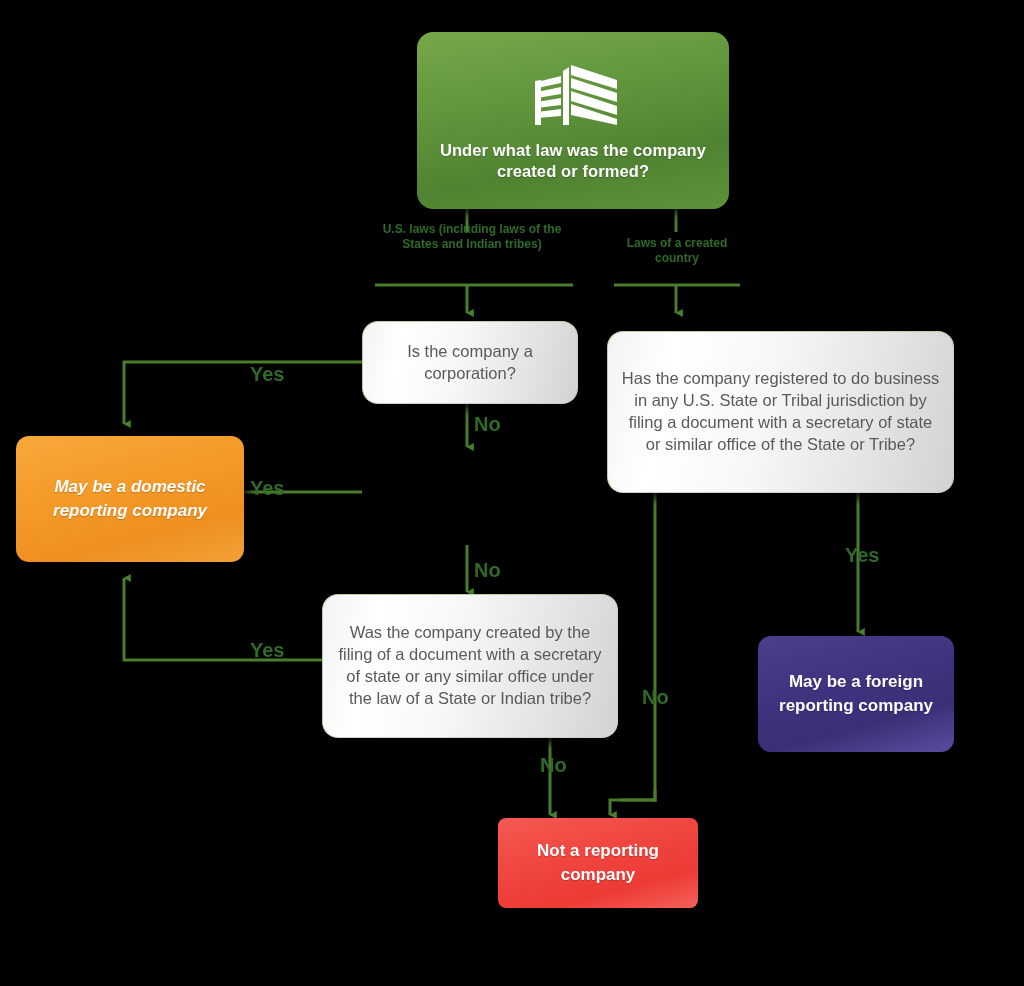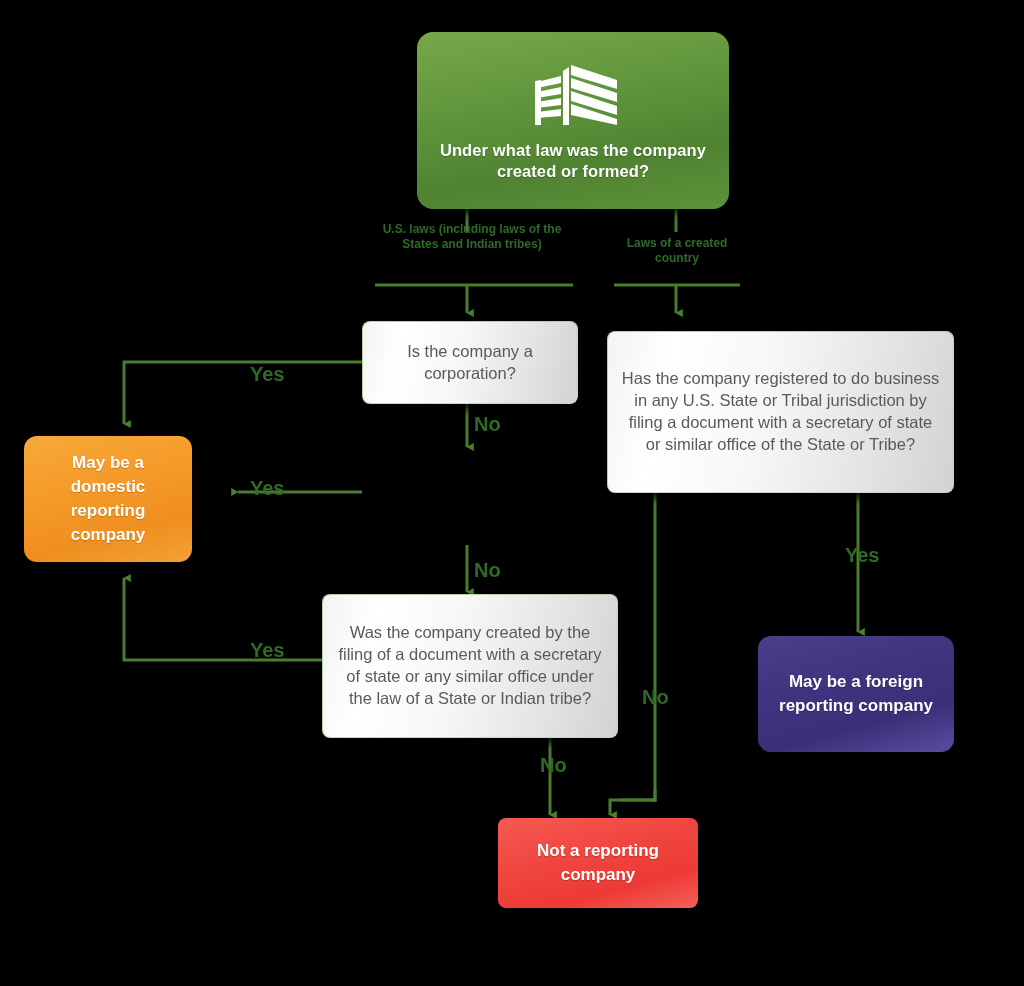--- a/index.html
+++ b/index.html
@@ -45,21 +45,21 @@
     font-weight: bold;
     font-size: 16.5px;
     line-height: 1.25;
     letter-spacing: 0.1px;
     text-shadow: 0 1px 1px rgba(0,0,0,0.25);
   }
   .building-icon { margin: 8px 0 10px 0; }
 
   
   .node-decision {
-    border-radius: 8px;
+    border-radius: 16px;
     background: linear-gradient(103deg,#f3f3f3 0%,#ffffff 18%,#f7f7f7 45%,#e2e2e2 78%,#d2d2d2 100%);
     border: 1px solid #cfcfcf;
     border-top: 1.5px solid #b9cf9f;
     border-left: 1.5px solid #b9cf9f;
     box-shadow: 5px 6px 7px rgba(0,0,0,0.8);
     color: #58585a;
     padding: 10px 12px;
   }
   .node-decision .qtext {
     font-size: 16.5px;
@@ -184,21 +184,21 @@
 
   <div class="node node-decision" style="left:607px; top:331px; width:347px; height:162px;">
     <div class="qtext">Has the company registered to do business in any U.S. State or Tribal jurisdiction by filing a document with a secretary of state or similar office of the State or Tribe?</div>
   </div>
 
 
   <div class="node node-decision" style="left:322px; top:594px; width:296px; height:144px;">
     <div class="qtext">Was the company created by the filing of a document with a secretary of state or any similar office under the law of a State or Indian tribe?</div>
   </div>
 
-  <div class="node node-term term-orange" style="left:24px; top:436px; width:168px; height:126px;">
+  <div class="node node-term term-orange" style="left:16px; top:436px; width:228px; height:126px;font-style:italic;">
     <div>May be a domestic reporting company</div>
   </div>
 
   <div class="node node-term term-purple" style="left:758px; top:636px; width:196px; height:116px;">
     <div>May be a foreign reporting company</div>
   </div>
 
   <div class="node node-term term-red" style="left:498px; top:818px; width:200px; height:90px;">
     <div>Not a reporting company</div>
   </div>

